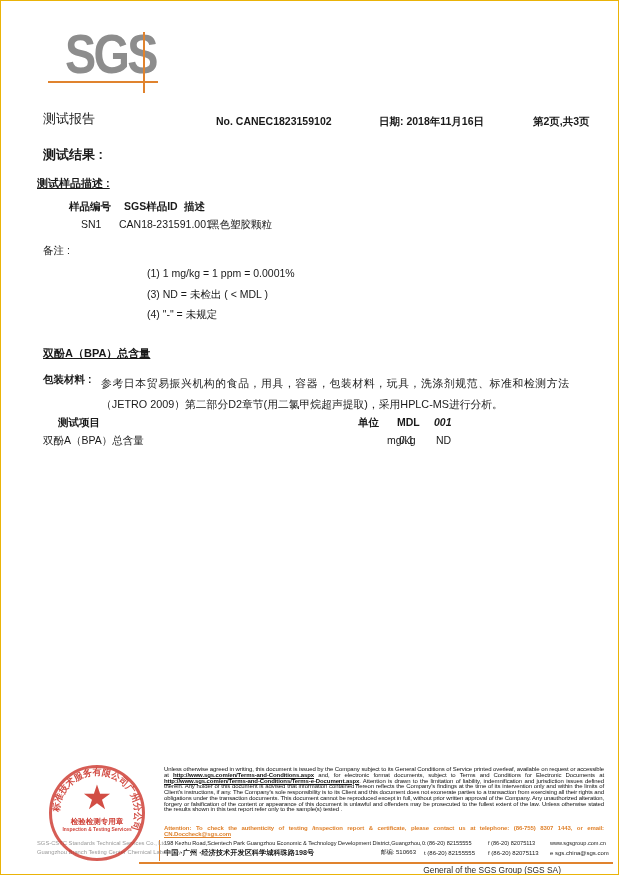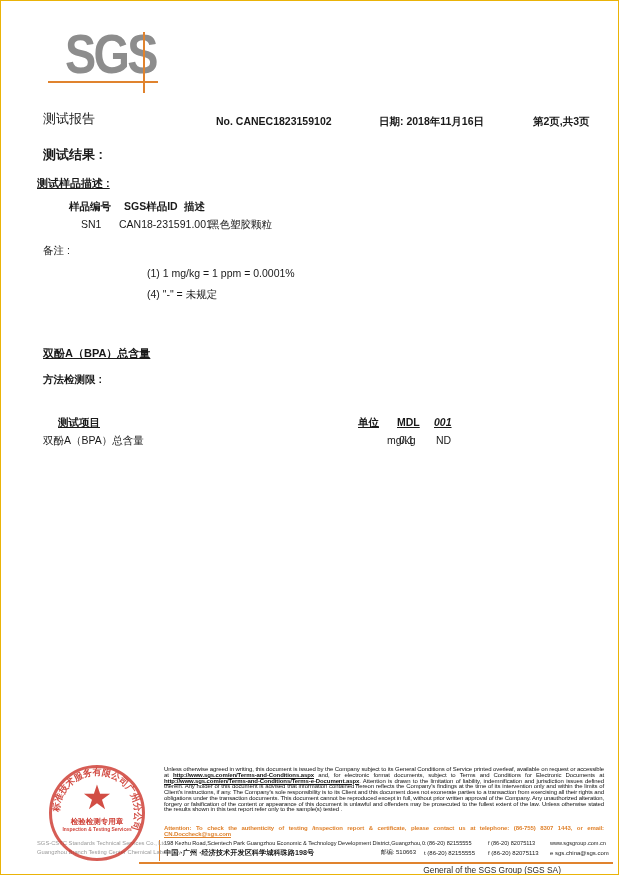--- a/index.html
+++ b/index.html
@@ -37,21 +37,21 @@
 
   .remarks-label { left:42px; top:243px; font-size:10.5px; font-weight:400; color:#1a1a1a;text-align:center; }
   .remarks-list { left:106px; top:262px; font-size:10.5px; color:#1a1a1a;margin-left:40px; }
   .remarks-list div { line-height:20.6px; white-space:pre; }
 
   .bpa-title { left:42px; top:345px; }
   .method-label { left:42px; top:372px; font-size:10.5px; font-weight:700; color:#1a1a1a; }
   .method-text { left:100px; top:372px; width:468px; font-size:10.8px; line-height:20.6px;
                  color:#1a1a1a; text-align:justify; }
 
-  .rt-h { font-weight:700; text-decoration:underline; }
+  .rt-h { font-weight:700; }
   .rt-italic { font-style:italic; }
 
   
   .company-lines { left:36px; top:838px; font-size:5.8px; color:#9b9b9b; line-height:8.6px; z-index:1; }
   .stamp {
     left:48px; top:764px; width:96px; height:96px; border-radius:50%;
     border:3px solid rgba(201,40,30,0.82); opacity:0.92; z-index:2;
   }
   .stamp-star { position:absolute; left:0; right:0; top:12px; text-align:center;
                 font-size:34px; color:rgba(201,40,30,0.9); line-height:1; }
@@ -101,25 +101,27 @@
   <span class="cell h" style="left:68px;top:199px;">样品编号</span>
   <span class="cell h" style="left:123px;top:199px;">SGS样品ID</span>
   <span class="cell h" style="left:183px;top:199px;">描述</span>
   <span class="cell" style="left:80px;top:217px;">SN1</span>
   <span class="cell" style="left:118px;top:217px;">CAN18-231591.001</span>
   <span class="cell" style="left:183px;top:217px;padding-left:25px;">黑色塑胶颗粒</span>
 
   <div class="abs remarks-label">备注 :</div>
   <div class="abs remarks-list" id="remarks-list">
       <div>(1) 1 mg/kg = 1 ppm = 0.0001%</div>
+      <div>(3) ND = 未检出 ( &lt; MDL )</div>
       <div>(4) "-" = 未规定</div>
     </div>
 
   <div class="abs section-title bpa-title">双酚A（BPA）总含量</div>
-  <div class="abs method-label">方法检测限 :</div>
+  <div class="abs method-label">包装材料 :</div>
+  <div class="abs method-text">参考日本贸易振兴机构的食品，用具，容器，包装材料，玩具，洗涤剂规范、标准和检测方法（JETRO 2009）第二部分D2章节(用二氯甲烷超声提取)，采用HPLC-MS进行分析。</div>
 
   <span class="cell rt-h" style="left:57px;top:415px;">测试项目</span>
   <span class="cell rt-h" style="left:357px;top:415px;">单位</span>
   <span class="cell rt-h" style="left:396px;top:415px;">MDL</span>
   <span class="cell rt-h rt-italic" style="left:433px;top:415px;">001</span>
   <span class="cell" style="left:42px;top:433px;">双酚A（BPA）总含量</span>
   <span class="cell" style="left:356px;top:433px;padding-left:30px;">mg/kg</span>
   <span class="cell" style="left:398px;top:433px;">0.1</span>
   <span class="cell" style="left:435px;top:433px;">ND</span>
 

